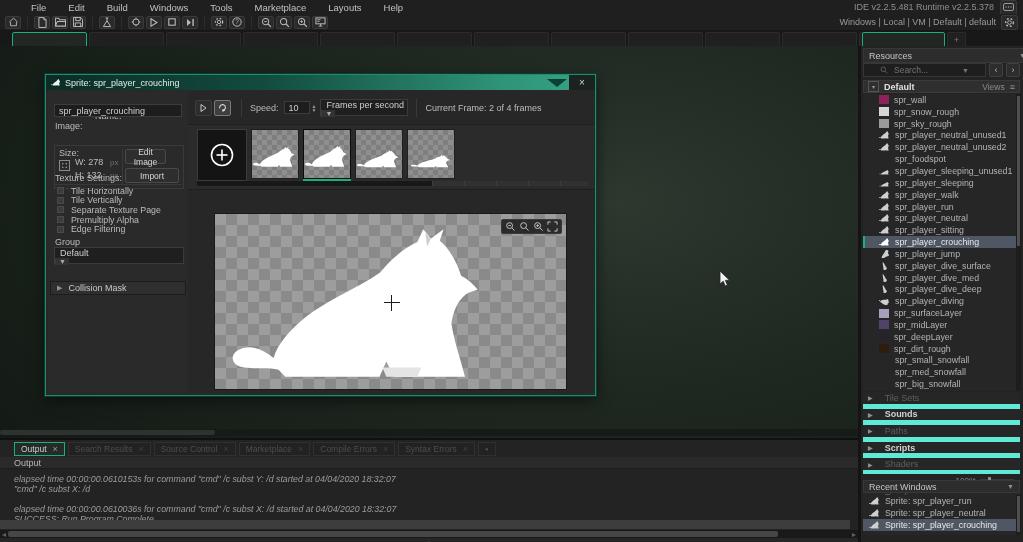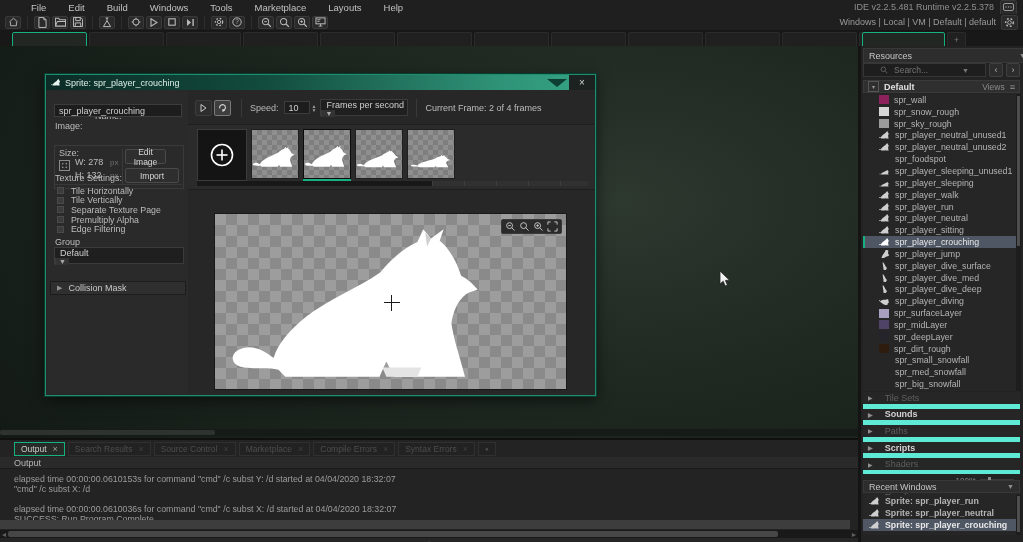--- a/index.html
+++ b/index.html
@@ -128,36 +128,36 @@
   #res-sections{position:absolute;left:2px;top:346px;width:157px;}
   .res-section{height:11.6px;display:flex;align-items:center;gap:12px;padding-left:5px;font-size:9px;color:#d2d2d2;font-weight:bold;background:#262626;border-bottom:5px solid #5eead4;}
   .res-section.dim{color:#5f5f5f;font-weight:normal;}
   .zoom-row{position:absolute;left:2px;top:428px;width:157px;height:12px;display:flex;align-items:center;justify-content:flex-end;gap:4px;font-size:8px;color:#8f8f8f;background:#232323;}
   .zslider{width:34px;height:3px;background:#3b3b3b;position:relative;margin-right:6px;}
   .zslider:before{content:"";position:absolute;left:8px;top:-2px;width:3px;height:7px;background:#8a8a8a;}
 
   .recent-hdr{position:absolute;left:2px;top:434px;width:157px;height:13px;background:#2d2d2d;border:1px solid #383838;
      display:flex;align-items:center;justify-content:space-between;font-size:9px;color:#c5c5c5;padding:0 5px;box-sizing:border-box;}
   #recent-list{position:absolute;left:2px;top:449px;width:157px;height:40px;background:#262626;}
-  .recent-row{height:12px;display:flex;align-items:center;gap:5px;padding-left:6px;font-size:8.8px;color:#b4b4b4;white-space:nowrap;font-weight:bold;}
+  .recent-row{height:12px;display:flex;align-items:center;gap:5px;padding-left:6px;font-size:8.8px;color:#b4b4b4;white-space:nowrap;}
   .recent-row.selected{background:#4f5664;color:#e8e8e8;}
   .recent-scroll{position:absolute;right:2px;top:449px;width:5px;height:40px;background:#1d1d1d;}
   .recent-scroll div{position:absolute;left:1px;top:1px;width:3px;height:36px;background:#4e4e4e;}
 
   
   .outputpanel{position:absolute;left:0;top:438px;width:858px;height:104px;background:#232323;border-top:2px solid #101010;}
   #output-tabs{position:absolute;left:14px;top:2px;display:flex;gap:3px;}
   .otab{height:12px;padding:0 6px;display:flex;align-items:center;gap:6px;background:#222;border:1px solid #303030;font-size:8.5px;color:#4d4d4d;}
   .otab.active{border-color:#17b080;color:#cfcfcf;background:#262b27;}
   .otab .tab-close{font-size:9px;color:#3f3f3f;}
   .otab.active .tab-close{color:#9a9a9a;}
   .out-subhdr{position:absolute;left:0;top:17px;width:858px;height:12px;background:#2a2a2a;border-bottom:1px solid #1c1c1c;
      display:flex;align-items:center;padding-left:14px;font-size:9px;color:#b5b5b5;box-sizing:border-box;}
   #output-lines{position:absolute;left:0;top:30px;width:858px;height:60px;background:#232323;padding:4px 0 0 14px;box-sizing:border-box;}
-  .log-line{height:10px;font-size:8.8px;color:#9c9c9c;white-space:nowrap;}
+  .log-line{height:10px;font-size:8.8px;color:#9c9c9c;white-space:nowrap;font-style:italic;}
   .log-sel{position:absolute;left:0;top:80px;width:850px;height:9px;background:#3d3d3d;}
   .out-hscroll{position:absolute;left:0;top:90px;width:858px;height:8px;background:#191919;display:flex;align-items:center;}
   .out-hscroll .oarr{width:8px;color:#5f5f5f;font-size:7px;text-align:center;}
   .out-hscroll .othumb{height:6px;width:770px;background:#474747;border-radius:2px;}
   .out-grip{position:absolute;left:0;top:98px;width:858px;height:6px;background:#262626;display:flex;align-items:center;justify-content:center;color:#6a6a6a;font-size:6px;line-height:3px;}
 
   .cursor-svg{position:absolute;left:719px;top:224px;pointer-events:none;}
   svg{display:block;}
 </style>
 </head>

